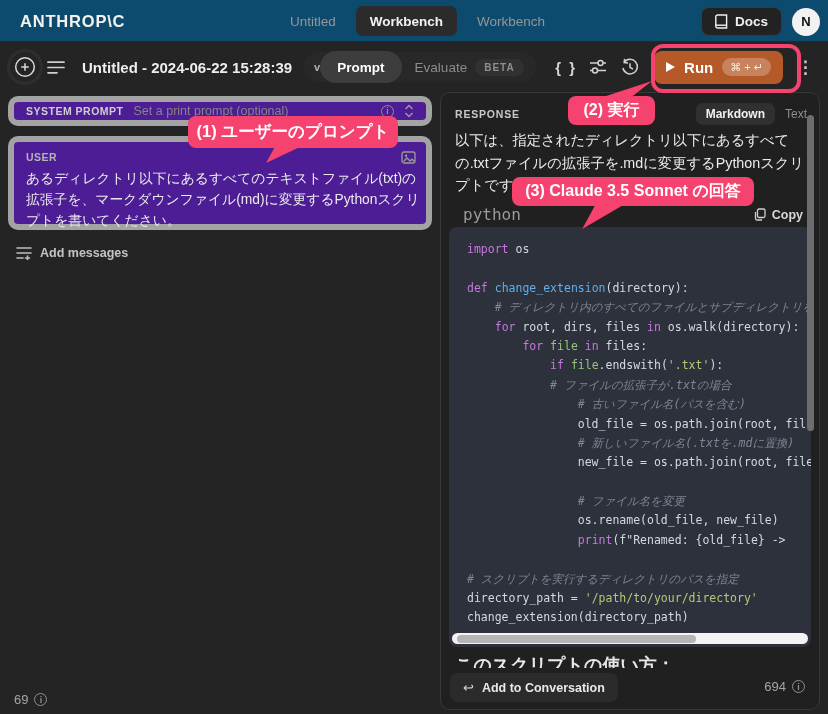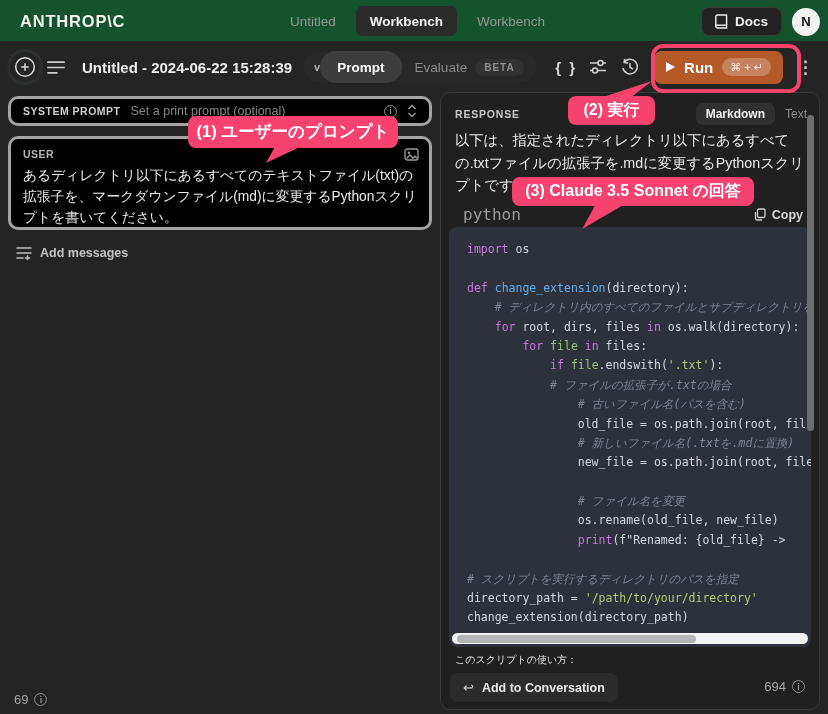--- a/index.html
+++ b/index.html
@@ -1,21 +1,21 @@
 <!DOCTYPE html>
 <html style="--annotation-pink: #f5426e; --run-orange: #b55928;"><head>
 <meta charset="utf-8">
 <style>
   * { margin:0; padding:0; box-sizing:border-box; }
   html,body { width:828px; height:714px; background:#242424; overflow:hidden;
     font-family:"Liberation Sans", sans-serif; color:#eaeaea; }
   #stage { position:relative; width:828px; height:714px; background:#242424; }
 
   
-  #topnav { position:absolute; left:0; top:0; width:828px; height:42px; background:#14532d;
+  #topnav { position:absolute; left:0; top:0; width:828px; height:42px; background:#0c4a6e;
     border-bottom:1px solid #272727; }
   #logo { position:absolute; left:20px; top:0; height:42px; display:flex; align-items:center;
     font-weight:700; font-size:16.5px; letter-spacing:.8px; color:#f3f2ee; }
   #navcenter { position:absolute; left:276px; top:6px; height:30px; display:flex; gap:6px; align-items:center; }
   .navitem { height:30px; display:flex; align-items:center; padding:0 14px; font-size:13.5px;
     color:#969696; border-radius:7px; cursor:pointer; }
   .navitem.active { background:#2b2b2b; color:#f2f2f2; font-weight:700; }
   #navright { position:absolute; right:8px; top:7px; display:flex; align-items:center; gap:10px; }
   #docs-btn { height:29px; display:flex; align-items:center; gap:7px; padding:0 13px;
     background:#222; border:1px solid #3a3a3a; border-radius:8px; font-weight:700; font-size:13.5px; color:#f0f0f0; }
@@ -43,21 +43,21 @@
   #run-btn { margin:0 10px 0 8px; height:33px; background:var(--run-orange,#b55928); border-radius:8px;
     display:flex; align-items:center; gap:9px; padding:0 12px; }
   #run-play { width:0; height:0; border-left:9px solid #fff; border-top:5.5px solid transparent;
     border-bottom:5.5px solid transparent; }
   #run-label { font-weight:700; font-size:15px; color:#fff; }
   #run-shortcut { background:rgba(255,255,255,.25); border-radius:11px; padding:2.5px 8px;
     font-size:11px; color:#fbe9dc; white-space:nowrap; }
   #kebab { font-size:17px; font-weight:700; color:#c9c9c9; padding:0 4px; }
 
   
-  .panelbox { position:absolute; background:#000000; border:3px solid #a3a3a3; border-radius:10px; }
+  .panelbox { position:absolute; background:#4c1d95; border:6px solid #a3a3a3; border-radius:10px; }
   #system-box { left:8px; top:96px; width:424px; height:30px; display:flex; align-items:center;
     gap:10px; padding:0 12px; }
   #system-label { font-size:10.5px; font-weight:700; letter-spacing:.5px; color:#cfcfcf; white-space:nowrap; }
   #system-ph { flex:1; font-size:12.5px; color:#868686; white-space:nowrap; overflow:hidden; }
   #user-box { left:8px; top:136px; width:424px; height:94px; padding:9px 12px; }
   #user-label { font-size:10.5px; font-weight:700; letter-spacing:.5px; color:#b5b5b5; }
   #user-text { margin-top:5px; font-size:13.8px; line-height:21px; color:#ebebeb; width:398px; }
   #image-ico { position:absolute; right:10px; top:9px; }
   #add-messages { position:absolute; left:16px; top:246px; display:flex; align-items:center; gap:8px; }
   #add-messages-label { font-size:12.5px; font-weight:600; color:#c4c4c4; }
@@ -86,21 +86,21 @@
   #code-content { position:absolute; left:18px; top:13px; right:0;
     font-family:"DejaVu Sans Mono", monospace; font-size:11.5px; }
   .cl { white-space:pre; height:19.4px; line-height:19.4px; }
   .t-k { color:#c678dd; } .t-f { color:#61aeee; } .t-s { color:#b5c878; }
   .t-g { color:#98c379; } .t-d { color:#d4d8e0; }
   .t-c { color:#7d8590; font-style:italic; }
   #hscroll { position:absolute; left:3px; right:3px; bottom:3px; height:11px; background:#f3f3f3;
     border-radius:6px; }
   #hscroll-thumb { position:absolute; left:5px; top:1.5px; width:67%; height:8px; background:#b5b5b5;
     border-radius:4px; }
-  #resp-outro { position:absolute; left:14px; top:560px; font-size:10px; color:#e8e8e8; }
+  #resp-outro { position:absolute; left:14px; top:560px; font-size:18px; color:#e8e8e8;font-weight:bold; }
   #resp-bottom { position:absolute; left:1px; right:1px; bottom:1px; height:40px; background:#202020;
     border-radius:0 0 9px 9px; }
   #addconv-btn { position:absolute; left:8px; top:5px; height:29px; background:#2b2b2b;
     border-radius:8px; display:flex; align-items:center; gap:8px; padding:0 13px; }
   #addconv-ico { font-size:13px; color:#d8d8d8; }
   #addconv-label { font-size:12.5px; font-weight:700; color:#e9e9e9; }
   #token-right { position:absolute; right:13px; top:11px; }
   #vscroll { position:absolute; right:5px; top:22px; width:7px; height:316px; background:#6d6d6d;
     border-radius:4px; }
 

